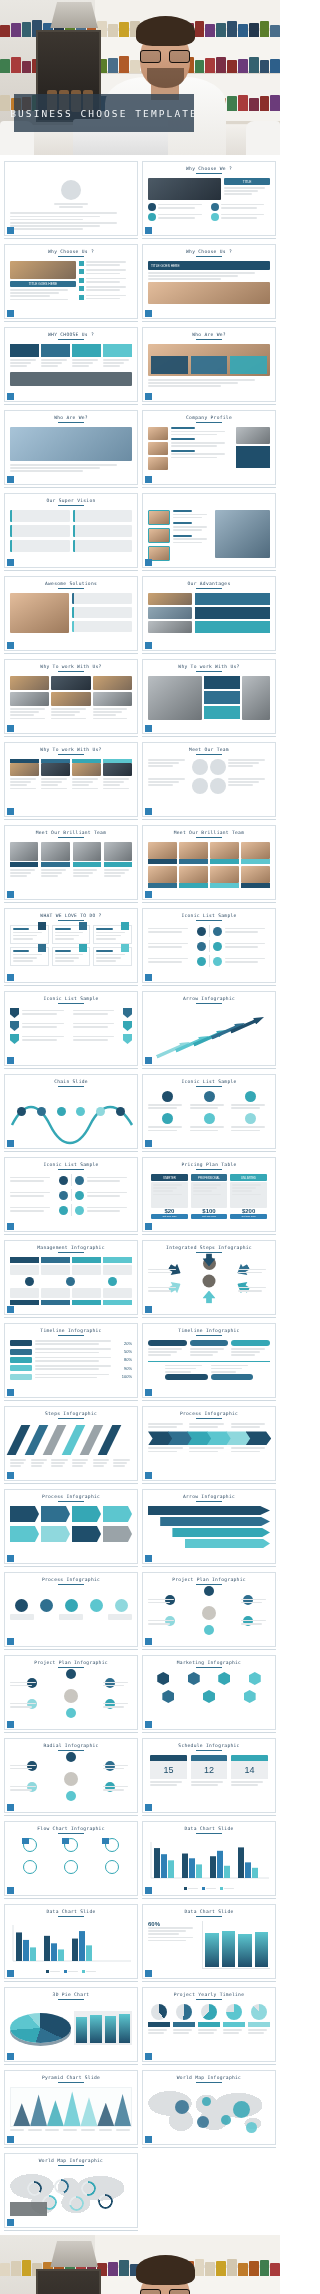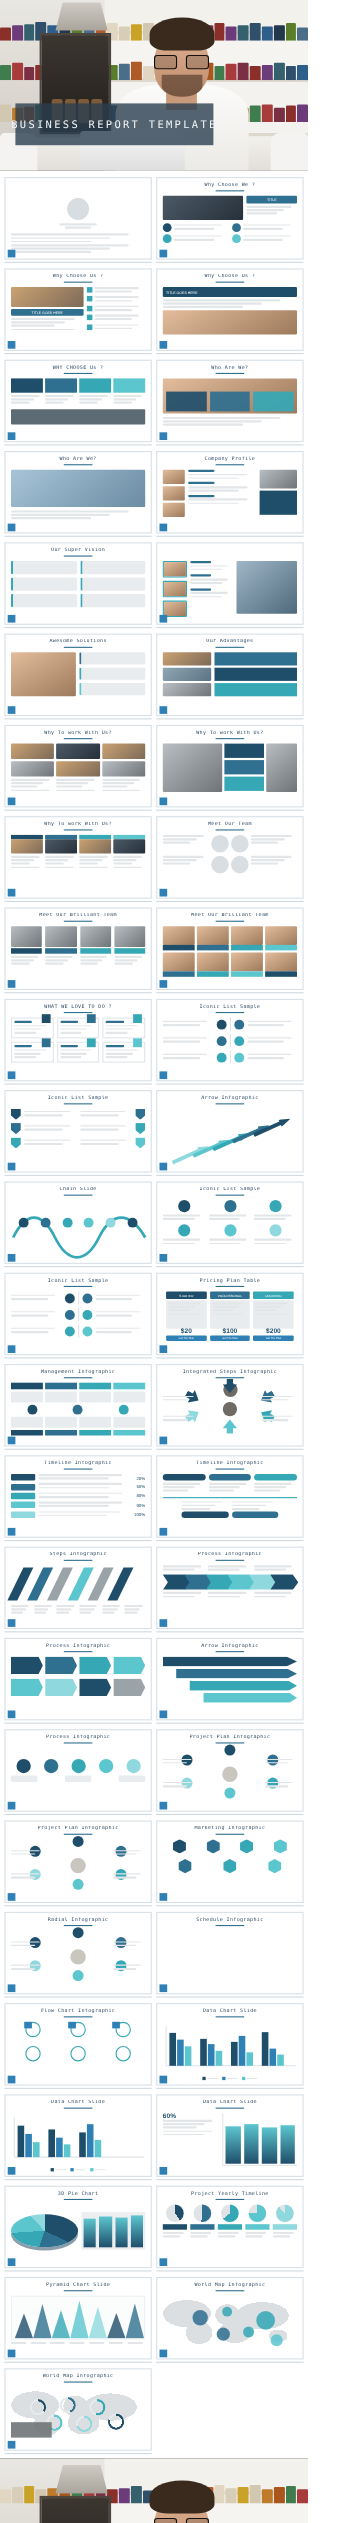--- a/index.html
+++ b/index.html
@@ -206,21 +206,21 @@
         <div class="ph-beard"></div>
       <div class="ph-hair"></div>
       <div class="ph-glass">
           <i></i>
           <i></i>
         </div>
     </div>
     <div class="ph-laptop"></div>
   </div>
   <div class="hero-band">
-    <span>BUSINESS REPORT TEMPLATE</span>
+    <span>BUSINESS CHOOSE TEMPLATE</span>
   </div>
 </div>
 
 <div class="grid">
   <div class="slide-wrap">
     <div class="slide">
       <div class="slide-inner">
 
         <div class="s-body">
             <div style="display:flex;flex-direction:column;align-items:center;padding-top:2px">
@@ -1778,20 +1778,48 @@
       </div>
       <div class="badge"></div>
     </div>
     <div class="slide-rule"></div>
   </div>
   <div class="slide-wrap">
     <div class="slide">
       <div class="slide-inner">
         <div class="s-title">Schedule Infographic</div>
           <div class="s-rule"></div>
+        <div class="s-body">
+            <div class="row" style="gap:4px;justify-content:center">
+        <div style="width:30%">
+                <div style="height:6px;background:#1f4e6b;border-radius:1px 1px 0 0"></div>
+        <div style="background:#eceef0;text-align:center;font-size:9px;color:#1f4e6b;line-height:18px">15</div>
+        <div style="margin-top:2px">
+                  <div class="ln l" style="width:88%"></div>
+                  <div class="ln l" style="width:74%"></div>
+                </div>
+              </div>
+        <div style="width:30%">
+                <div style="height:6px;background:#2f6f8f;border-radius:1px 1px 0 0"></div>
+        <div style="background:#eceef0;text-align:center;font-size:9px;color:#1f4e6b;line-height:18px">12</div>
+        <div style="margin-top:2px">
+                  <div class="ln l" style="width:88%"></div>
+                  <div class="ln l" style="width:74%"></div>
+                </div>
+              </div>
+        <div style="width:30%">
+                <div style="height:6px;background:#35a7b5;border-radius:1px 1px 0 0"></div>
+        <div style="background:#eceef0;text-align:center;font-size:9px;color:#1f4e6b;line-height:18px">14</div>
+        <div style="margin-top:2px">
+                  <div class="ln l" style="width:88%"></div>
+                  <div class="ln l" style="width:74%"></div>
+                </div>
+              </div>
+            </div>
+          </div>
       </div>
       <div class="badge"></div>
     </div>
     <div class="slide-rule"></div>
   </div>
   <div class="slide-wrap">
     <div class="slide">
       <div class="slide-inner">
         <div class="s-title">Flow Chart Infographic</div>
           <div class="s-rule"></div>

